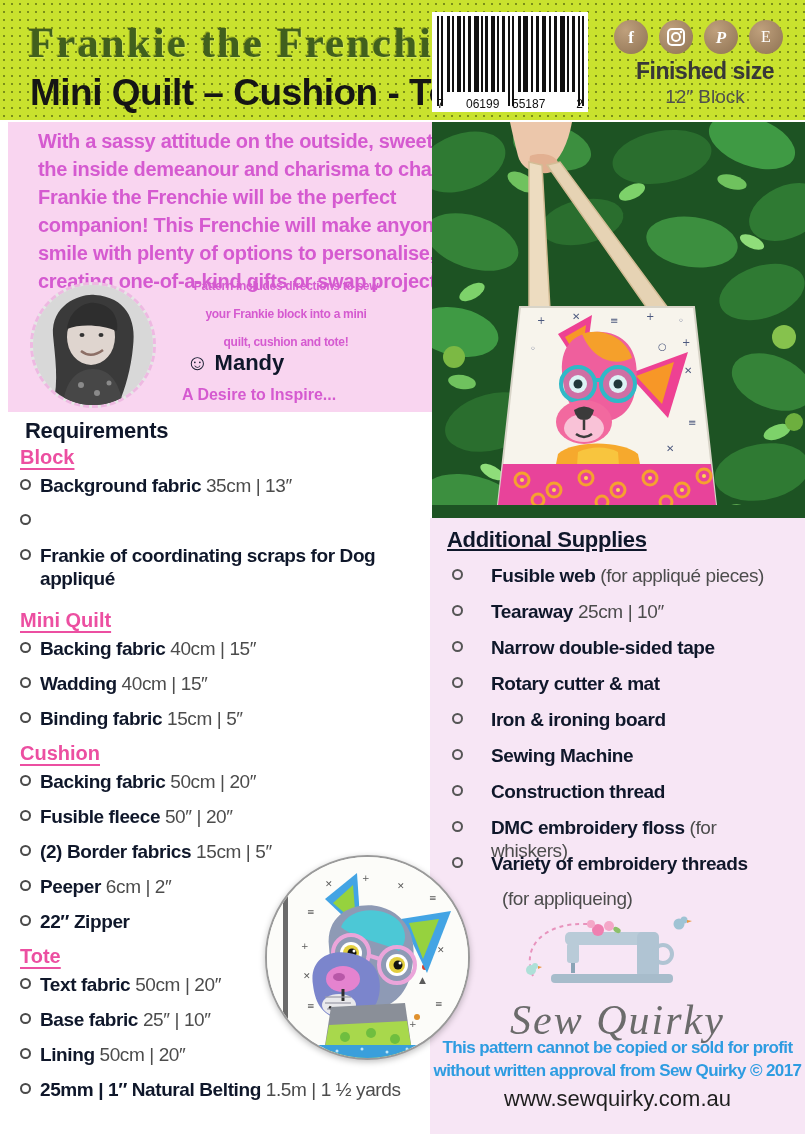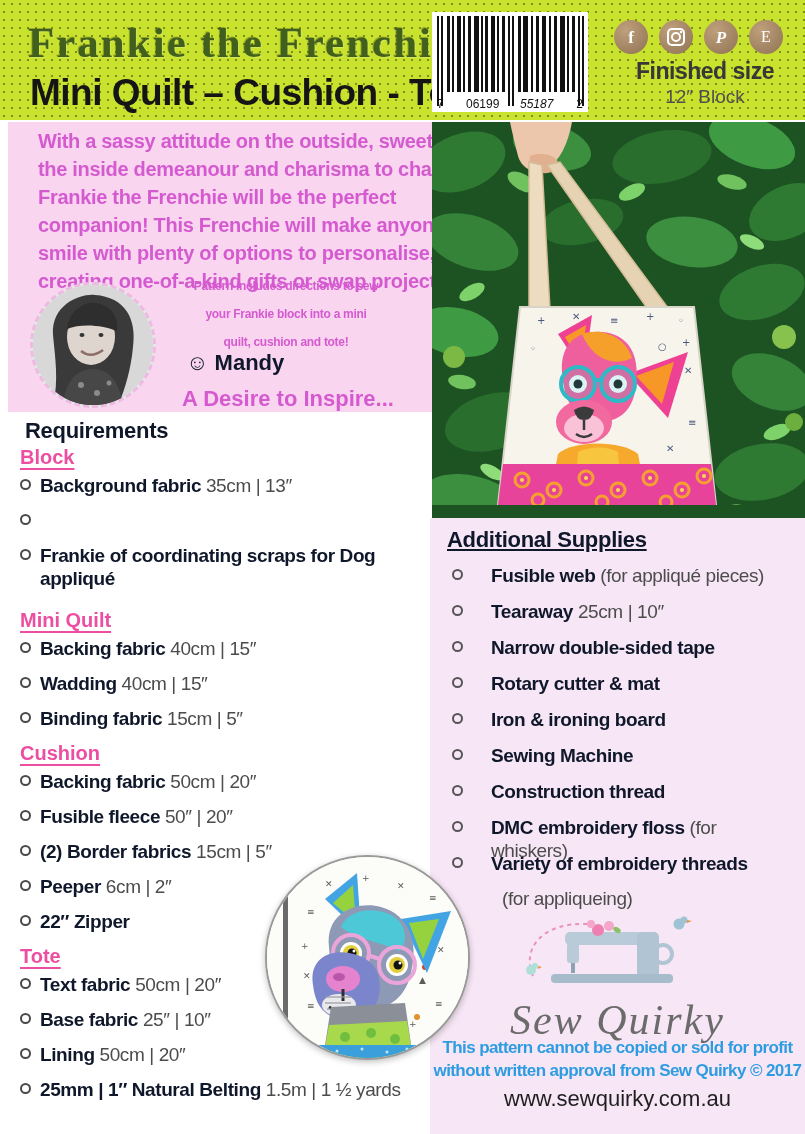--- a/index.html
+++ b/index.html
@@ -24,21 +24,21 @@
     text-shadow:1px 1px 0 rgba(255,255,255,.18), -1px -1px 0 rgba(0,0,0,.25);
   }
   .subtitle {
     position:absolute; left:30px; top:72px; font-size:37px; font-weight:800;
     color:#151515; letter-spacing:-0.5px;
   }
   .barcode { position:absolute; left:432px; top:12px; width:156px; height:100px; background:#fff; }
   .barcode svg { position:absolute; left:0; top:0; }
   .barcode-digits { position:absolute; left:0; bottom:1px; width:100%; height:16px; font-size:12px; color:#111; }
   .bd { position:absolute; bottom:0; }
-  .bd1{ left:5px; } .bd2{ left:34px; } .bd3{ left:88px;font-style:italic; } .bd4{ right:5px; }
+  .bd1{ left:5px; } .bd2{ left:34px; } .bd3{ left:80px; } .bd4{ right:5px; }
   .social { position:absolute; left:614px; top:20px; display:flex; gap:11px; }
   .social-btn {
     width:34px; height:34px; border-radius:50%;
     background:radial-gradient(circle at 35% 30%, #bfa07c, #8e7253);
     display:flex; align-items:center; justify-content:center; cursor:pointer;
   }
   .finished-label { position:absolute; left:610px; top:58px; width:190px; text-align:center;
     font-size:23px; font-weight:800; color:#383838; letter-spacing:-0.5px; }
   .finished-value { position:absolute; left:610px; top:86px; width:190px; text-align:center;
     font-size:19px; color:#4f4f4f; }
@@ -47,21 +47,21 @@
   .intro-box { position:absolute; left:8px; top:122px; width:424px; height:290px; background:#f9d5f0; }
   .intro-line { position:absolute; left:30px; width:392px; font-size:20px; font-weight:600;
     color:#d55ad0; letter-spacing:-0.3px; white-space:nowrap; }
   .mandy-photo {
     position:absolute; left:22px; top:160px; width:126px; height:126px; border-radius:50%;
     border:3px dashed #eeb9e2; overflow:hidden; background:#e6e6e6;
   }
   .intro-wrap { position:absolute; left:130px; top:150px; width:296px; text-align:center; }
   .intro-wrap div { font-size:12px; font-weight:600; color:#d55ad0; letter-spacing:-0.3px; line-height:28px; }
   .signature { position:absolute; left:178px; top:228px; font-size:22px; font-weight:700; color:#0f172a; }
-  .tagline   { position:absolute; left:174px; top:264px; font-size:22px; font-weight:600; color:#d55ad0; }
+  .tagline   { position:absolute; left:174px; top:264px; font-size:16px; font-weight:600; color:#d55ad0; }
 
   
   .blue-heading { font-size:22px; font-weight:800; color:#0f172a; letter-spacing:-0.3px; }
   .req-heading { position:absolute; left:25px; top:418px; }
   .sup-heading { position:absolute; left:17px; top:9px;text-decoration:underline; }
 
   
   .req-list { position:absolute; left:20px; top:446px; width:410px; }
   .section-title { height:28px; font-size:20px; font-weight:700; color:#ec4fa1;
     text-decoration:underline; text-underline-offset:4px; text-decoration-thickness:2px; }

